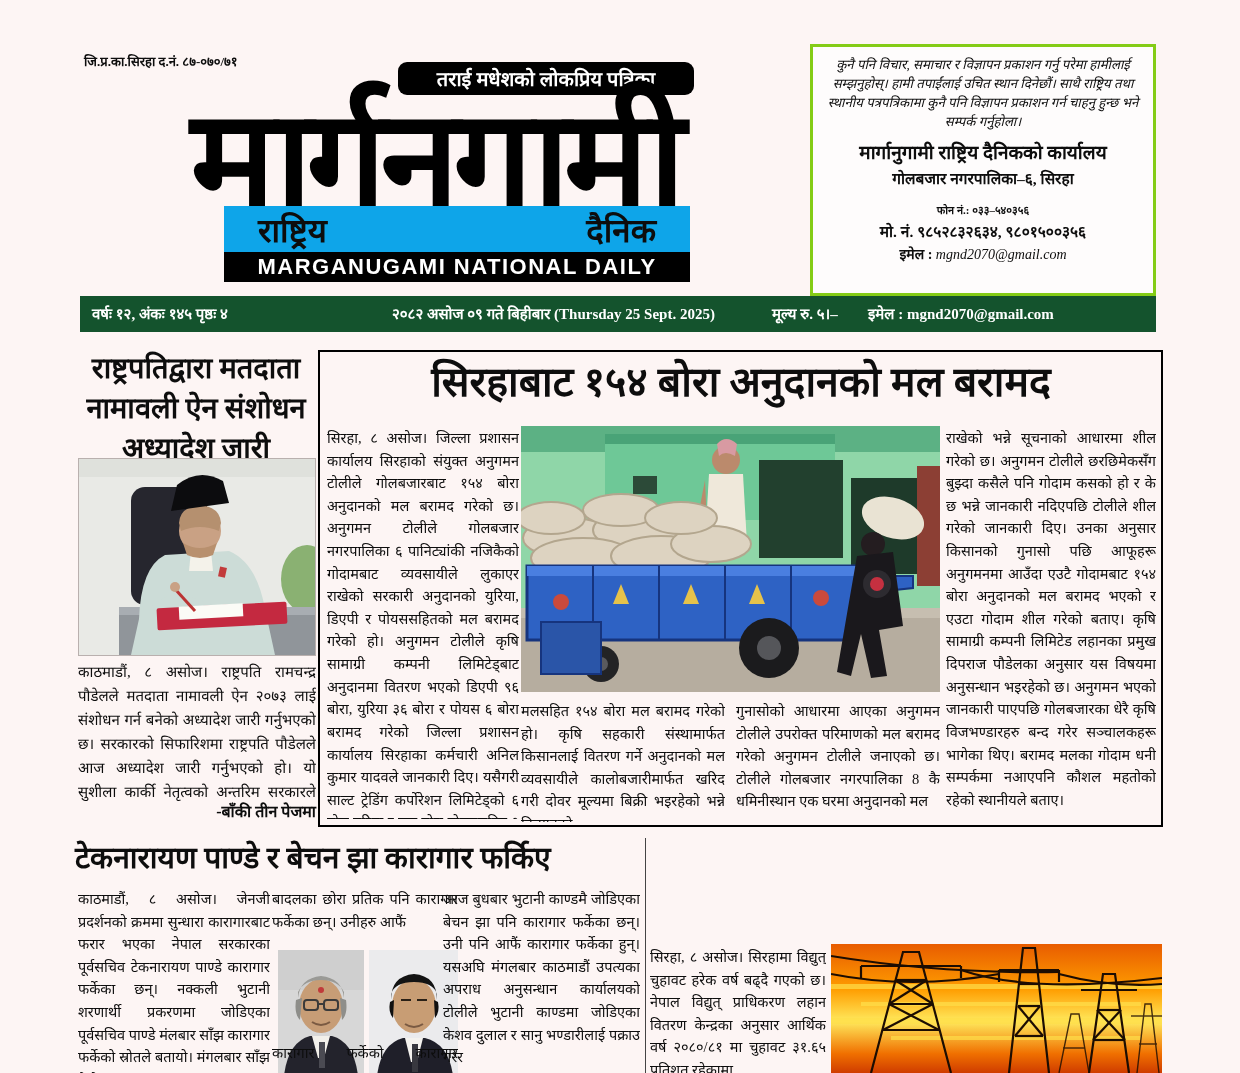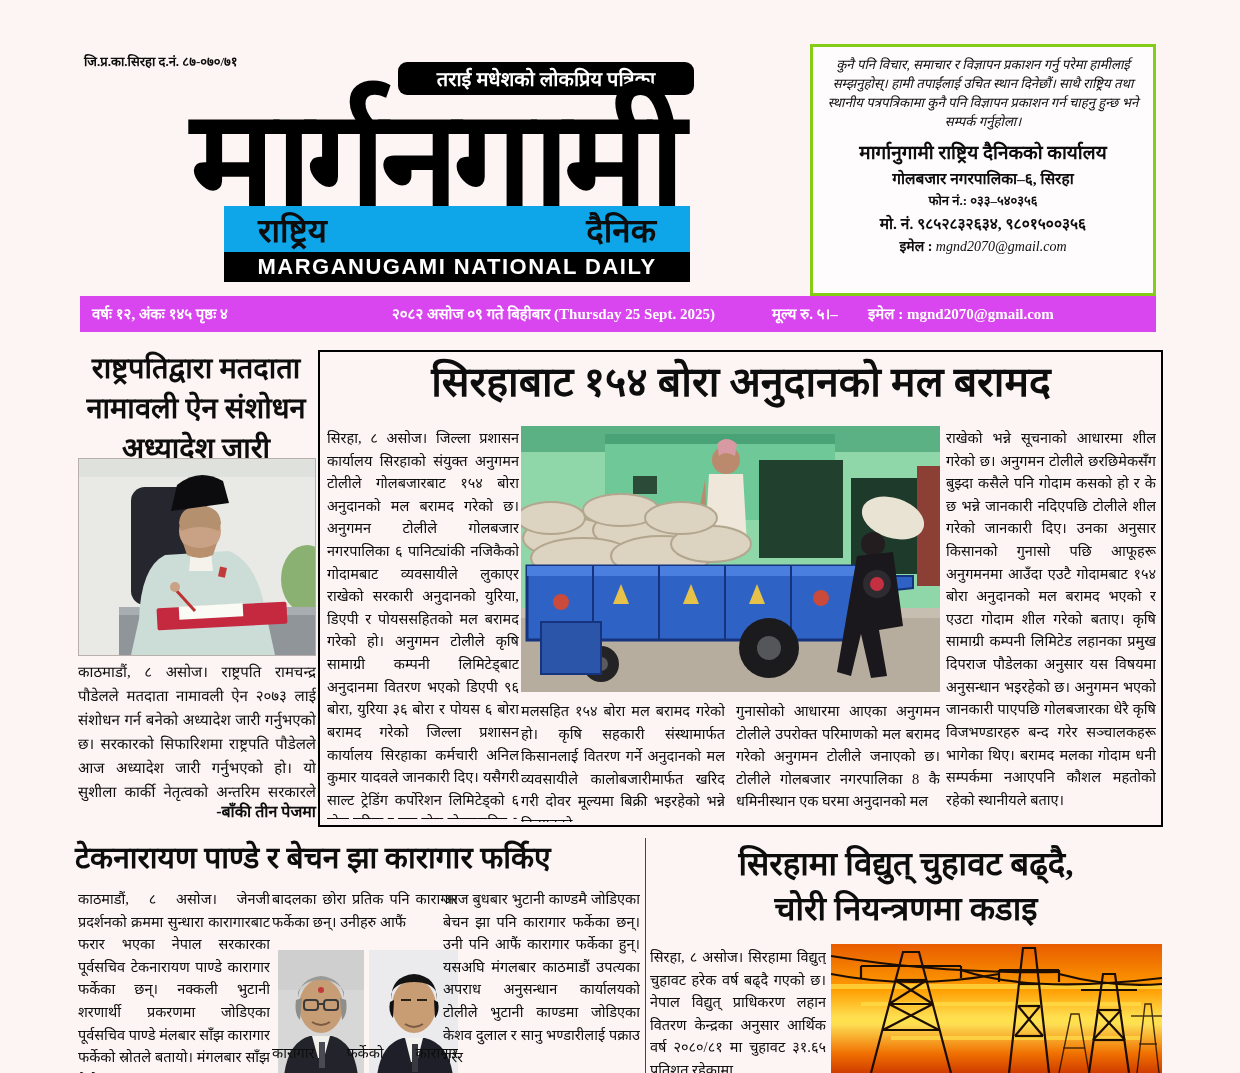--- a/index.html
+++ b/index.html
@@ -19,26 +19,26 @@
             font-size:33px;font-weight:bold;}
   .mast-eng{left:224px;top:252px;width:466px;height:30px;background:#000;color:#ffffff;z-index:3;
             display:flex;align-items:center;justify-content:center;font-size:22px;font-weight:bold;
             letter-spacing:1.5px;font-family:"Liberation Sans","DejaVu Sans",sans-serif;}
   
   .contact{left:810px;top:44px;width:346px;height:252px;border:3px solid #84cc16;background:#fefcfc;
            box-sizing:border-box;text-align:center;padding:8px 10px;}
   .contact .notice{font-size:13.2px;line-height:1.45;font-style:italic;text-align:center;}
   .contact .office{font-size:19px;font-weight:bold;margin-top:7px;}
   .contact .addr{font-size:15.5px;font-weight:bold;margin-top:2px;}
-  .contact .phone{font-size:13px;font-weight:bold;margin-top:2px;}
+  .contact .phone{font-size:11px;font-weight:bold;margin-top:13px;}
   .contact .mobile{font-size:15.5px;font-weight:bold;margin-top:3px;}
   .contact .emailrow{font-size:14px;margin-top:2px;}
   .contact .emailrow .em{font-style:italic;}
   
-  .infobar{left:80px;top:296px;width:1076px;height:36px;background:#d946ef;color:#fff;z-index:4;}
+  .infobar{left:80px;top:296px;width:1076px;height:36px;background:#14532d;color:#fff;z-index:4;}
   .infobar span{position:absolute;top:7px;font-size:15px;font-weight:bold;white-space:nowrap;}
   .ib-issue{left:12px;}
   .ib-date{left:312px;font-size:16px;}
   .ib-price{left:692px;}
   .ib-email{left:788px;font-weight:normal;}
   
   .lead-head{left:75px;top:348px;width:242px;font-size:29px;font-weight:bold;line-height:1.38;text-align:center;}
   .lead-photo{left:78px;top:458px;width:236px;height:196px;border:1px solid #b9b0ae;overflow:hidden;}
   .lead-body{left:78px;top:660px;width:238px;height:142px;font-size:15px;line-height:1.6;}
   .lead-cont{left:78px;top:800px;width:238px;font-size:16px;font-weight:bold;text-align:right;}
@@ -231,24 +231,20 @@
           <line x1="48" y1="50" x2="58" y2="50"></line>
         </g>
       <path d="M36 74 Q45 80 54 74" stroke="#7a5a42" stroke-width="2" fill="none"></path>
     </svg>
   </div>
   <div class="abs jail-caption np">कारागार फर्केको कारागार</div>
   <div class="abs jail-col3 np">आज बुधबार भुटानी काण्डमै जोडिएका बेचन झा पनि कारागार फर्केका छन्। उनी पनि आफैं कारागार फर्केका हुन्। यसअघि मंगलबार काठमाडौं उपत्यका अपराध अनुसन्धान कार्यालयको टोलीले भुटानी काण्डमा जोडिएका केशव दुलाल र सानु भण्डारीलाई पक्राउ गरेर</div>
 
   <div class="abs vrule"></div>
 
-  <div class="abs elec-head">
-    <div>सिरहामा विद्युत् चुहावट बढ्दै,</div>
-    <div>चोरी नियन्त्रणमा कडाइ</div>
-  </div>
   <div class="abs elec-col1 np">सिरहा, ८ असोज। सिरहामा विद्युत् चुहावट हरेक वर्ष बढ्दै गएको छ। नेपाल विद्युत् प्राधिकरण लहान वितरण केन्द्रका अनुसार आर्थिक वर्ष २०८०/८१ मा चुहावट ३१.६५ प्रतिशत रहेकामा</div>
   <div class="abs elec-photo">
     <svg width="331" height="129" viewBox="0 0 331 129">
       <defs>
         <linearGradient id="sunset" x1="0" y1="0" x2="0" y2="1">
           <stop offset="0" stop-color="#e85c00"></stop>
             <stop offset="0.35" stop-color="#ff9d00"></stop>
           <stop offset="0.6" stop-color="#ffe95c"></stop>
             <stop offset="0.85" stop-color="#f07000"></stop>
           <stop offset="1" stop-color="#cf3c00"></stop>

